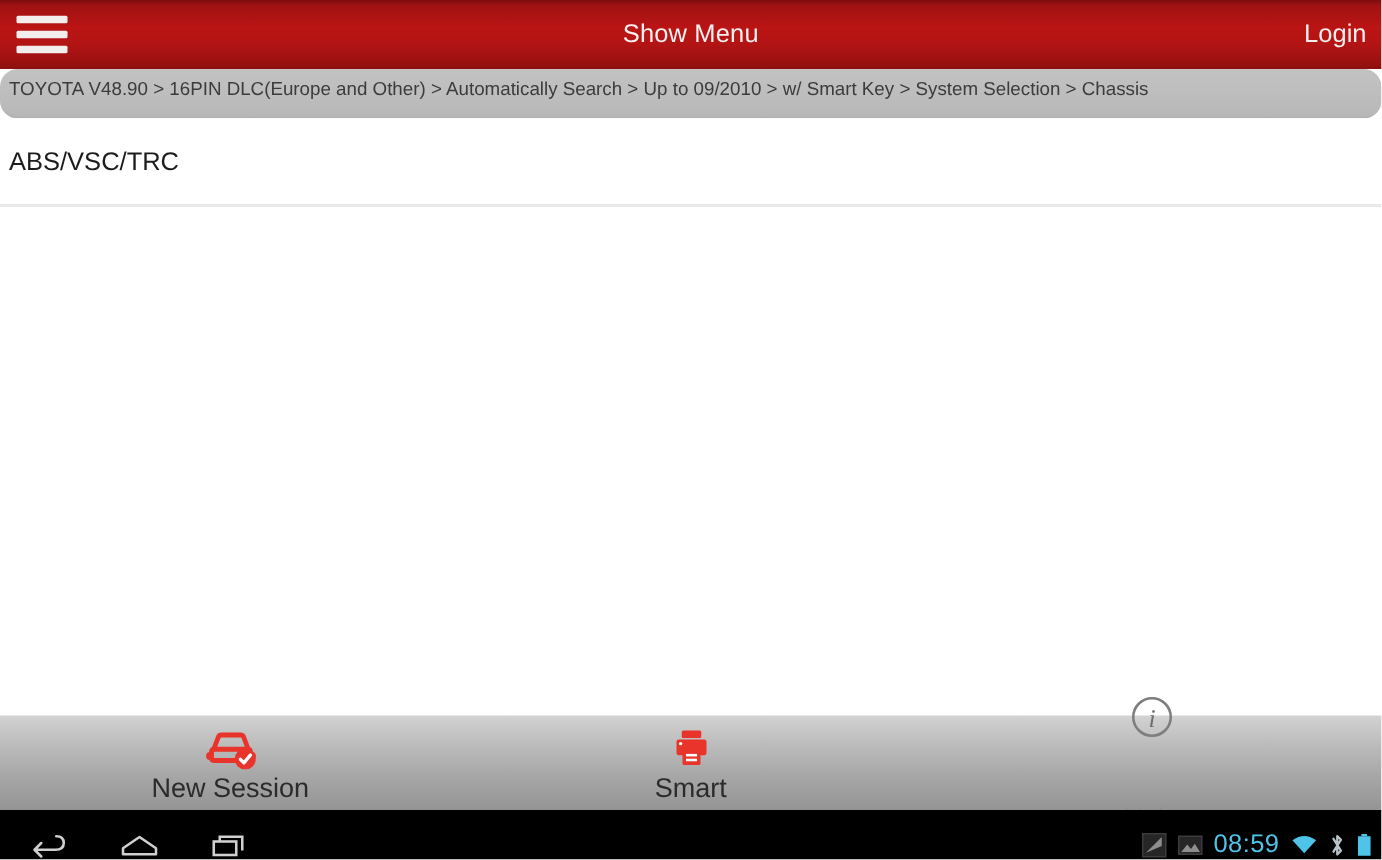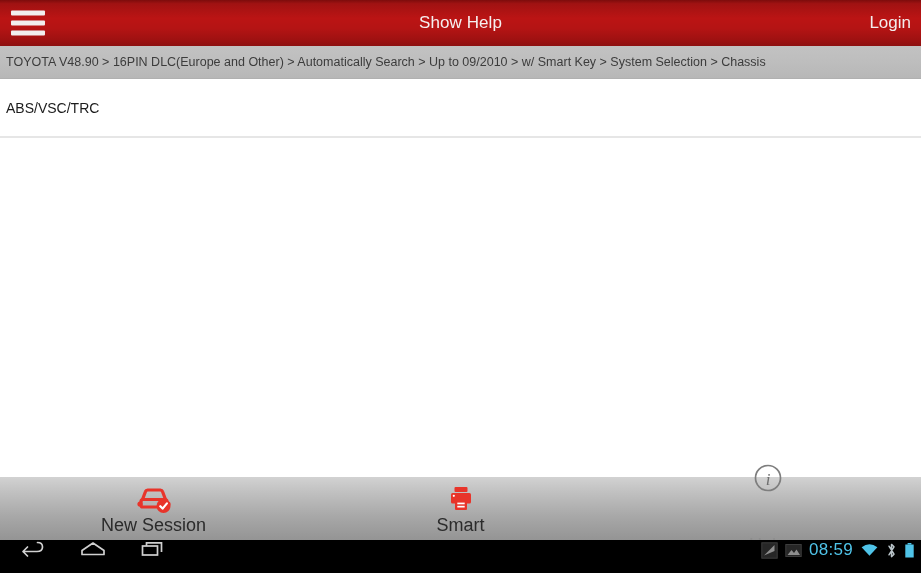--- a/index.html
+++ b/index.html
@@ -74,24 +74,25 @@
     font-size: 17px;
     cursor: pointer;
   }
 
   
   .breadcrumb {
     height: 33px;
     flex: 0 0 33px;
     background: linear-gradient(to bottom, #c2c2c2 0%, #bdbdbd 55%, #b7b7b7 100%);
     display: flex;
-    align-items: center;
-    padding: 12px 6px;
+    align-items: flex-start;
+    padding: 6px 6px;
     border-bottom: 1px solid #b0b0b0;
     overflow: hidden;
+    border-radius: 12px;
   }
   .breadcrumb-text {
     color: #3c3c3c;
     font-size: 12.5px;
     white-space: nowrap;
   }
 
   
   .content {
     flex: 1 1 auto;
@@ -101,21 +102,21 @@
   .list-row {
     height: 58px;
     display: flex;
     align-items: center;
     padding-left: 6px;
     border-bottom: 1px solid #e6e6e6;
     background: #ffffff;
     cursor: pointer;
   }
   .list-row-label {
-    font-size: 14px;
+    font-size: 17px;
     color: #1c1c1c;
   }
   .list-filler {
     border-bottom: 1px solid #e6e6e6;
     height: 1px;
   }
 
   
   .toolbar {
     flex: 0 0 63px;
@@ -150,21 +151,21 @@
     line-height: 1;
   }
   .toolbar-item.disabled .toolbar-label { color: #8d8d8d; margin-top: 41px; }
 
   
   .navbar {
     flex: 0 0 33px;
     height: 33px;
     background: #000000;
     display: flex;
-    align-items: flex-start;
+    align-items: flex-end;
     position: relative;
   }
   .nav-buttons {
     display: flex;
     align-items: center;
     gap: 33px;
     padding-left: 20px;
   }
   .nav-btn { cursor: pointer; display: flex; align-items: center; }
 
@@ -187,21 +188,21 @@
 <body>
 
 <div id="app">
 
   <div class="header">
     <div class="hamburger">
       <span></span>
       <span></span>
       <span></span>
     </div>
-    <div class="header-title">Show Help</div>
+    <div class="header-title">Show Menu</div>
     <div class="header-login">Login</div>
   </div>
 
   <div class="breadcrumb">
     <div class="breadcrumb-text">TOYOTA V48.90 &gt; 16PIN DLC(Europe and Other) &gt; Automatically Search &gt; Up to 09/2010 &gt; w/ Smart Key &gt; System Selection &gt; Chassis</div>
   </div>
 
   <div class="content">
     <div class="list-row">
       <div class="list-row-label">ABS/VSC/TRC</div>

